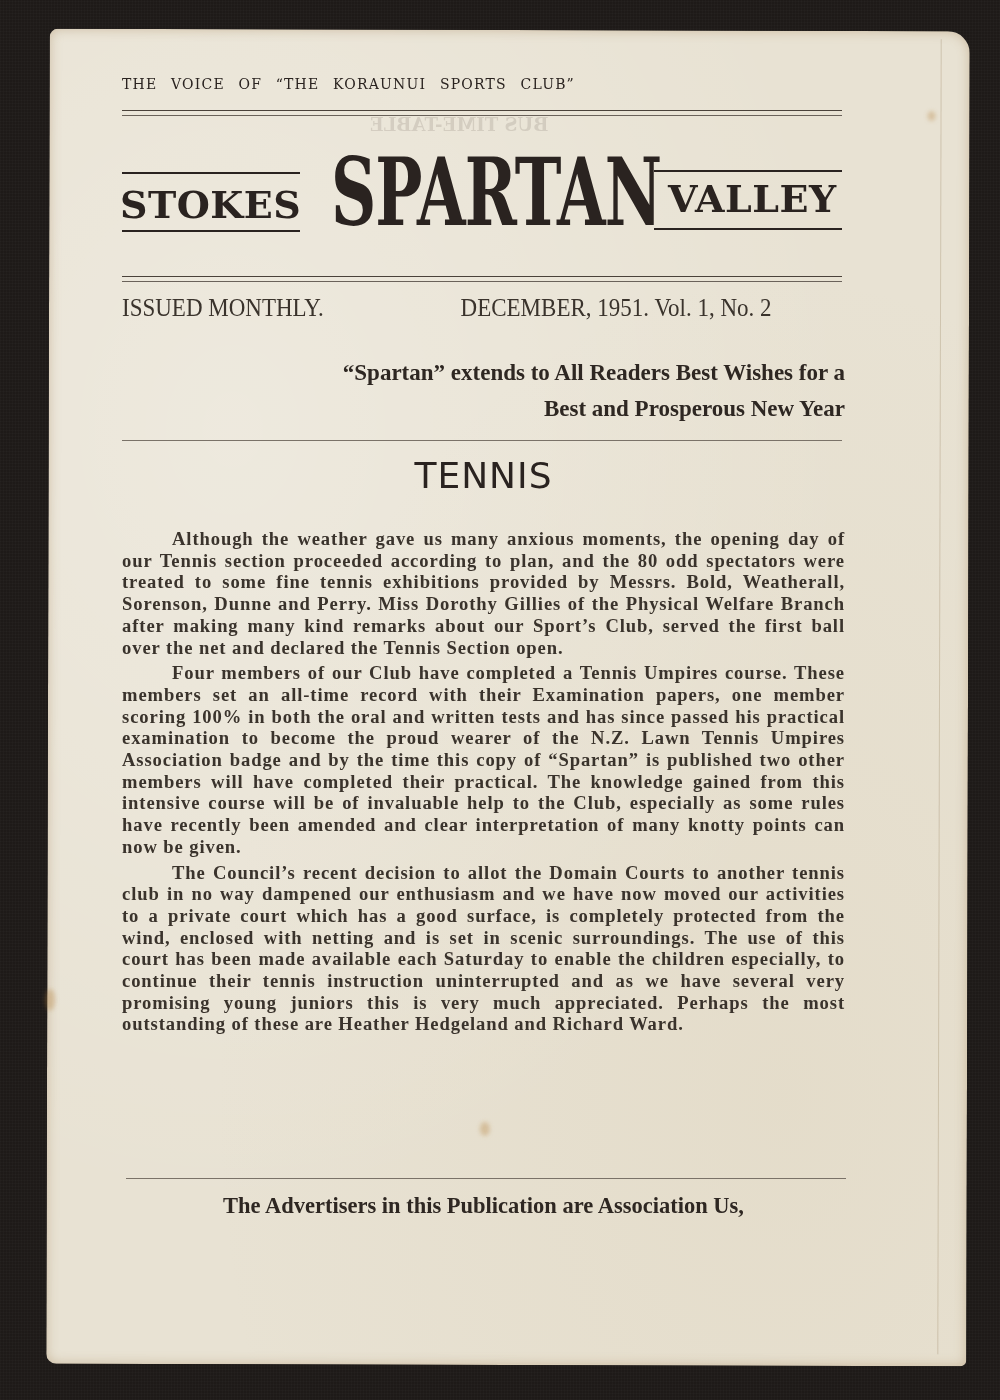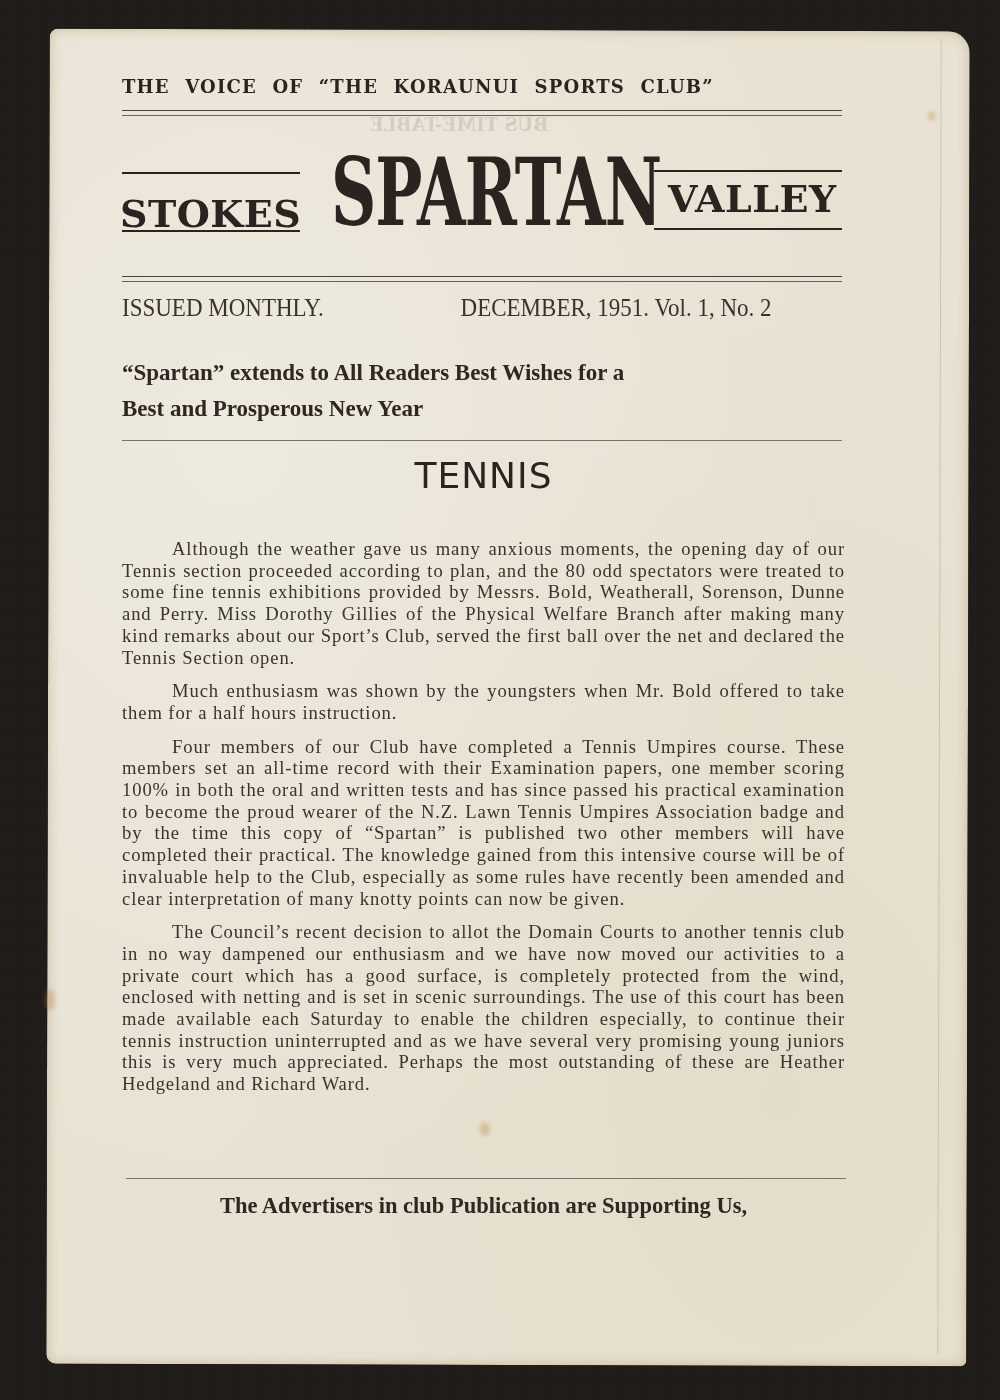--- a/index.html
+++ b/index.html
@@ -21,21 +21,21 @@
     transform: rotate(0.15deg);
   }
   .paper::after {
     content: ""; position: absolute; right: 28px; top: 8px; bottom: 12px; width: 1px;
     background: rgba(160,140,110,0.35);
   }
   .stain { position: absolute; border-radius: 50%; background: rgba(180,130,60,0.35); filter: blur(2px); }
 
   .voice {
     position: absolute; top: 76px; left: 122px; width: 723px;
-    font-family: "DejaVu Serif", serif; font-weight: bold; font-size: 18px;
+    font-family: "DejaVu Serif", serif; font-weight: normal; font-size: 14px;
     letter-spacing: 1.2px; word-spacing: 8px; color: #2a2320; white-space: nowrap;
   }
   .rule-double { position: absolute; left: 122px; width: 720px; height: 4px;
     border-top: 1px solid #4a423a; border-bottom: 1px solid #6a625a; }
   .rule-thick { position: absolute; height: 0; border-top: 2.5px solid #2a2320; }
   .side-word {
     position: absolute; font-family: "DejaVu Serif", serif; font-weight: bold;
     font-size: 38px; color: #2a2320; letter-spacing: 0.5px; white-space: nowrap;
   }
   .masthead {
@@ -45,36 +45,36 @@
     letter-spacing: -1px; white-space: nowrap;
   }
   .issued {
     position: absolute; top: 294px; left: 122px; width: 723px;
     font-family: "Liberation Serif", serif; font-size: 25px; color: #3a332c;
     transform: scaleX(0.92); transform-origin: left;
     white-space: nowrap;
   }
   .issued .right { position: absolute; left: 368px; }
   .wishes {
-    position: absolute; top: 355px; left: 122px; width: 723px; text-align: left;
+    position: absolute; top: 355px; left: 122px; width: 723px; text-align: right;
     font-family: "Liberation Serif", serif; font-weight: bold; font-size: 23px;
     line-height: 36px; color: #2e2722;
   }
   .rule-thin { position: absolute; left: 122px; width: 720px; border-top: 1px solid #7a7268; }
   .tennis {
     position: absolute; top: 455px; left: 122px; width: 723px; text-align: center;
     font-family: "DejaVu Sans", sans-serif; font-size: 36px; color: #2a2320;
     letter-spacing: 1px;
   }
   .article {
     position: absolute; top: 526px; left: 122px; width: 723px;
     font-family: "Liberation Serif", serif; font-size: 18.6px; line-height: 21.7px;
     color: #3a332c; text-align: justify; letter-spacing: 0.9px;
   }
-  .article p { margin: 12px 0 4px 0; text-indent: 50px; }
+  .article p { margin: 2px 0 4px 0; text-indent: 50px; font-weight: bold; }
   .advert {
     position: absolute; top: 1190px; left: 122px; width: 723px; text-align: center;
     font-family: "Liberation Serif", serif; font-weight: bold; font-size: 22.5px;
     line-height: 31px; color: #2e2722;
   }
   .ghost { position: absolute; font-family: "DejaVu Serif", serif; color: rgba(80,70,60,0.15);
     font-weight: bold; font-size: 18px; transform: scaleX(-1); white-space: nowrap; }
 </style>
 </head>
 <body>
@@ -84,21 +84,21 @@
   <div class="stain" style="left:433px; top:1092px; width:10px; height:14px;"></div>
   <div class="stain" style="left:878px; top:80px; width:8px; height:10px;"></div>
 </div>
 
 <div class="ghost" style="left:370px; top:114px;">BUS TIME-TABLE</div>
 
 <div class="voice">THE VOICE OF “THE KORAUNUI SPORTS CLUB”</div>
 <div class="rule-double" style="top:110px;"></div>
 
 <div class="rule-thick" style="top:172px; left:122px; width:178px;"></div>
-<div class="side-word" style="top:191px; left:120px;">STOKES</div>
+<div class="side-word" style="top:182px; left:120px;">STOKES</div>
 <div class="rule-thick" style="top:230px; left:122px; width:178px;"></div>
 
 <div class="masthead">SPARTAN</div>
 
 <div class="rule-thick" style="top:170px; left:654px; width:188px;"></div>
 <div class="side-word" style="top:176px; left:668px;">VALLEY</div>
 <div class="rule-thick" style="top:228px; left:654px; width:188px;"></div>
 
 <div class="rule-double" style="top:276px;"></div>
 
@@ -111,22 +111,21 @@
   <div>“Spartan” extends to All Readers Best Wishes for a</div>
   <div>Best and Prosperous New Year</div>
 </div>
 
 <div class="rule-thin" style="top:440px;"></div>
 
 <div class="tennis">TENNIS</div>
 
 <div class="article">
   <p>Although the weather gave us many anxious moments, the opening day of our Tennis section proceeded according to plan, and the 80 odd spectators were treated to some fine tennis exhibitions provided by Messrs. Bold, Weatherall, Sorenson, Dunne and Perry.   Miss Dorothy Gillies of the Physical Welfare Branch after making many kind remarks about our Sport’s Club, served the first ball over the net and declared the Tennis Section open.</p>
-  <p>Much enthusiasm was shown by the youngsters when Mr. Bold offered to take them for a half hours instruction.</p>
   <p>Four members of our Club have completed a Tennis Umpires course.  These members set an all-time record with their Examination papers, one member scoring 100% in both the oral and written tests and has since passed his practical examination to become the proud wearer of the N.Z. Lawn Tennis Umpires Association badge and by the time this copy of “Spartan” is published two other members will have completed their practical.  The knowledge gained from this intensive course will be of invaluable help to the Club, especially as some rules have recently been amended and clear interpretation of many knotty points can now be given.</p>
   <p>The Council’s recent decision to allot the Domain Courts to another tennis club in no way dampened our enthusiasm and we have now moved our activities to a private court which has a good surface, is completely protected from the wind, enclosed with netting and is set in scenic surroundings.  The use of this court has been made available each Saturday to enable the children especially, to continue their tennis instruction uninterrupted and as we have several very promising young juniors this is very much appreciated.   Perhaps the most outstanding of these are Heather Hedgeland and Richard Ward.</p>
 </div>
 
 <div class="rule-thin" style="top:1178px; left:126px;"></div>
 
 <div class="advert">
-  <div>The Advertisers in club Publication are Supporting Us,</div>
+  <div>The Advertisers in this Publication are Association Us,</div>
 </div>
 
 </body></html>

